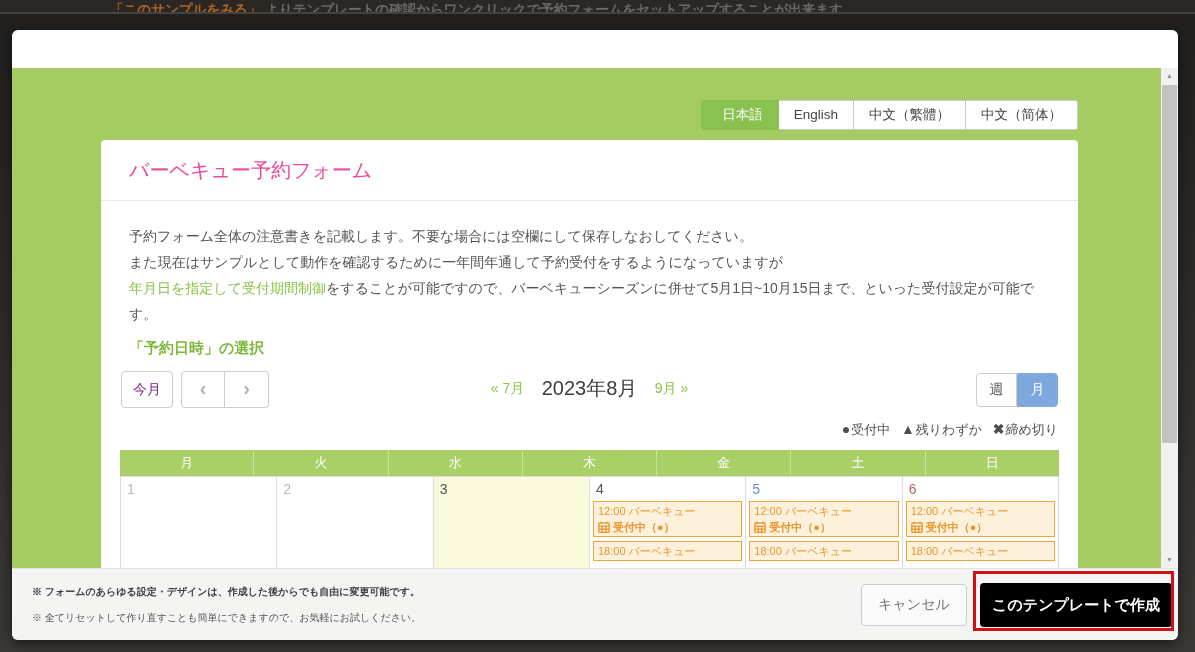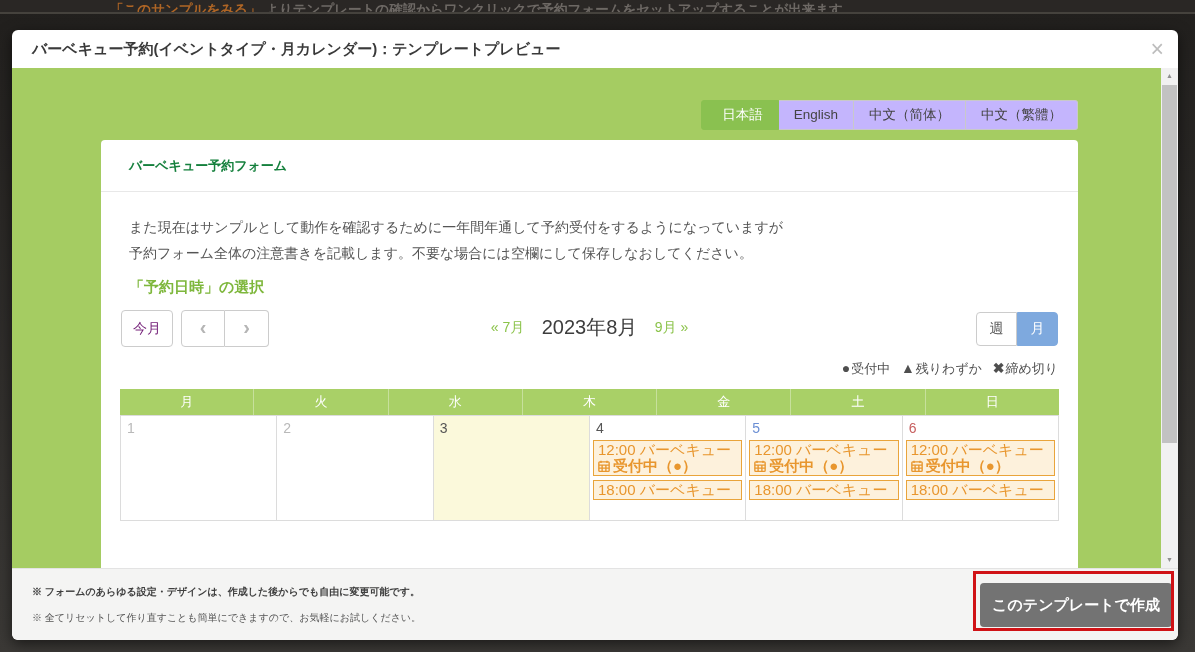--- a/index.html
+++ b/index.html
@@ -42,34 +42,34 @@
   .scrollbar { position:absolute; top:0; right:0; bottom:0; width:17px; background:#f1f1f1; z-index:6; }
   .scroll-btn { position:absolute; left:0; width:17px; height:16px; text-align:center;
                 font-size:7px; line-height:16px; color:#8f8f8f; cursor:pointer; }
   .scroll-up   { top:0; }
   .scroll-down { bottom:0; }
   .scroll-thumb { position:absolute; top:17px; left:1px; width:15px; height:358px; background:#c2c2c2; }
 
   
   .lang-tabs { position:absolute; top:32px; right:100px; display:flex; }
   .tab {
-    height:30px; line-height:28px; padding:0 15px; background:#c4b5fd;
+    height:30px; line-height:28px; padding:0 15px; background:#ffffff;
     border:1px solid #c9c9c9; border-left:none; font-size:13.5px; color:#444; cursor:pointer;
   }
   .tab:first-child { border-left:1px solid #c9c9c9; border-radius:3px 0 0 3px;padding-left:20px; }
   .tab:last-child  { border-radius:0 3px 3px 0; }
   .tab.active { background:#8ac150; border-color:#8ac150; color:#fff; }
 
   
   .card {
     position:absolute; top:72px; left:89px; width:977px; height:600px;
     background:#fff; border-radius:4px 4px 0 0;
   }
   .card-header { padding:17px 28px 16px; border-bottom:1px solid #e8e8e8; }
-  .card-header h2 { font-size:13px; font-weight:bold; color:#15803d; }
+  .card-header h2 { font-size:20px; font-weight:normal; color:#ec4899; }
 
   .card-desc { padding:22px 28px 0; font-size:14px; color:#555; line-height:26px; }
   .card-desc .link { color:#8bc34a; cursor:pointer; }
 
   .section-title { margin:12px 28px 0; color:#7eb73c; font-weight:bold; font-size:15px; }
 
   .controls { position:relative; margin:13px 20px 0; height:38px; }
   .btn-today {
     position:absolute; left:0; top:0; width:52px; height:37px; background:#fff;
     border:1px solid #ccc; border-radius:4px; font-size:14px; color:#701a75; cursor:pointer;
@@ -115,81 +115,78 @@
     height:105px; background:#fff; overflow:hidden; cursor:pointer;
   }
   .cal-cell.today { background:#fbf9db; }
   .date-num { padding:4px 0 2px 6px; font-size:14px; height:24px; color:#555; }
   .muted .date-num { color:#b9b9b9; }
   .sat .date-num { color:#6b8fd4; }
   .sun .date-num { color:#c75f5f; }
 
   .event {
     margin:0 3px 4px; border:1px solid #e9a43b; background:#fdf1dc; color:#e8962e;
-    font-size:15px; line-height:16px; padding:1px 4px; cursor:pointer;
+    font-size:11px; line-height:16px; padding:1px 4px; cursor:pointer;
   }
   .event-line1 { white-space:nowrap; overflow:hidden; }
   .event-line2 { font-weight:bold; display:flex; align-items:center; gap:3px; white-space:nowrap; }
   .cal-icon { display:inline-flex; }
 
   
   .modal-footer {
     position:absolute; left:0; right:0; bottom:0; height:72px;
     background:#f4f4f3; border-top:1px solid #e3e3e3; border-radius:0 0 6px 6px;
   }
   .notes { position:absolute; left:20px; top:10px; font-size:10px; color:#555; line-height:26px; }
   .note1 { font-weight:bold; color:#3f3f3f; }
   .btn-cancel {
     position:absolute; right:211px; top:15px; width:106px; height:42px;
     background:#fafafa; border:1px solid #ccc; border-radius:4px; color:#707070; font-size:14px; cursor:pointer;
   }
   .btn-create {
     position:absolute; right:6px; top:14px; width:192px; height:44px;
-    background:#737373; border:none; border-radius:4px; color:#fff; font-size:15px; font-weight:bold; cursor:pointer;
+    background:#000000; border:none; border-radius:4px; color:#fff; font-size:15px; font-weight:bold; cursor:pointer;
   }
 
   
   .red-annotation {
     position:absolute; left:973px; top:571px; width:201px; height:60px;
     border:3px solid #d01216; z-index:40; pointer-events:none;
   }
 </style>
 </head>
 <body>
 
 <div class="bg-strip">
   <span class="hl">「このサンプルをみる」</span>
   <span class="rest">よりテンプレートの確認からワンクリックで予約フォームをセットアップすることが出来ます。</span>
 </div>
 
 <div class="modal">
 
-  <div class="modal-header">
-    <span class="modal-title">バーベキュー予約(イベントタイプ・月カレンダー)：テンプレートプレビュー</span>
-    <span class="close">×</span>
-  </div>
 
   <div class="modal-body">
 
     <div class="lang-tabs">
       <div class="tab active">日本語</div>
       <div class="tab">English</div>
+      <div class="tab">中文（繁體）</div>
       <div class="tab">中文（简体）</div>
-      <div class="tab">中文（繁體）</div>
     </div>
 
     <div class="card">
 
       <div class="card-header">
         <h2>バーベキュー予約フォーム</h2>
       </div>
 
       <div class="card-desc">
+        <p>予約フォーム全体の注意書きを記載します。不要な場合には空欄にして保存しなおしてください。</p>
         <p>また現在はサンプルとして動作を確認するために一年間年通して予約受付をするようになっていますが</p>
-        <p>予約フォーム全体の注意書きを記載します。不要な場合には空欄にして保存しなおしてください。</p>
+        <p><span class="link">年月日を指定して受付期間制御</span><span>をすることが可能ですので、バーベキューシーズンに併せて5月1日~10月15日まで、といった受付設定が可能です。</span></p>
       </div>
 
       <div class="section-title">「予約日時」の選択</div>
 
       <div class="controls">
         <button class="btn-today">今月</button>
         <div class="arrow-group">
           <div class="btn-arrow prev">‹</div>
           <div class="btn-arrow next">›</div>
         </div>
@@ -309,18 +306,19 @@
       <div class="scroll-btn scroll-down">▼</div>
     </div>
 
   </div>
 
   <div class="modal-footer">
     <div class="notes">
       <div class="note1">※ フォームのあらゆる設定・デザインは、作成した後からでも自由に変更可能です。</div>
       <div class="note2">※ 全てリセットして作り直すことも簡単にできますので、お気軽にお試しください。</div>
     </div>
+    <button class="btn-cancel">キャンセル</button>
     <button class="btn-create">このテンプレートで作成</button>
   </div>
 
 </div>
 
 <div class="red-annotation"></div>
 
 </body></html>

